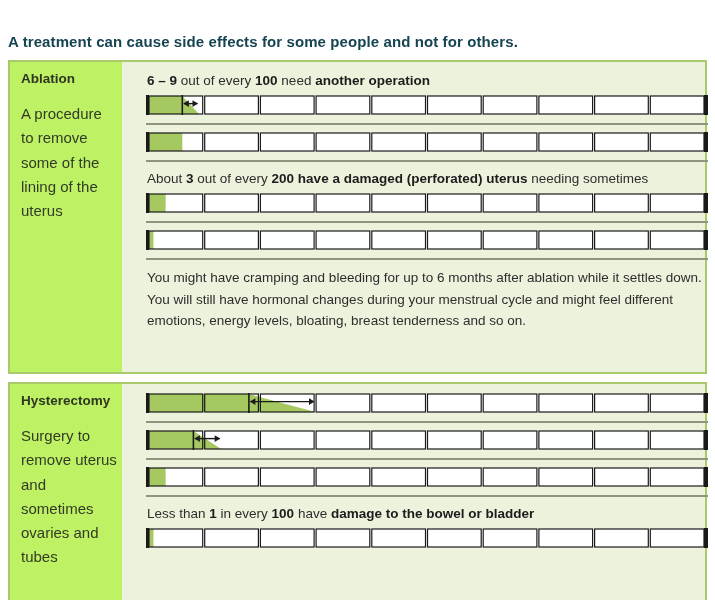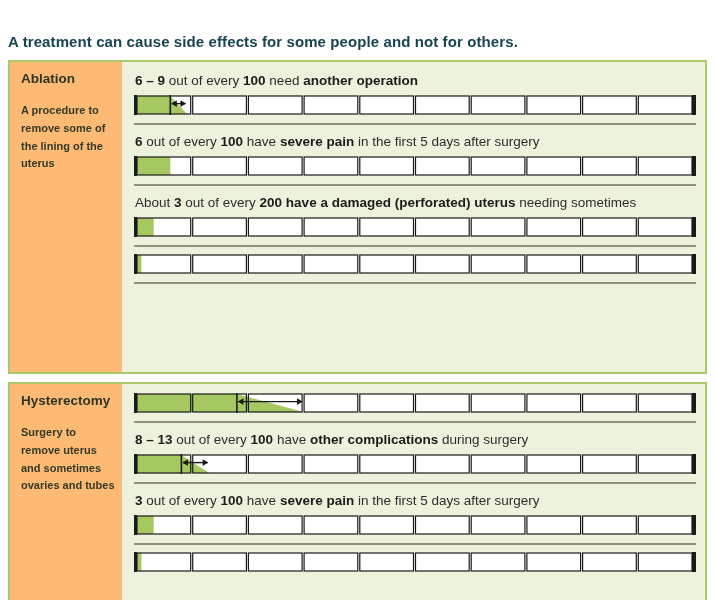--- a/index.html
+++ b/index.html
@@ -22,28 +22,28 @@
     background: #edf2dc;
     width: 699px;
   }
   .card + .card { margin-top: 8px; }
   .card-ablation { min-height: 314px; }
   .card-hyster   { min-height: 238px; }
 
   .sidebar {
     width: 112px;
     flex: 0 0 112px;
-    background: #fdba74;
+    background: #bef264;
     padding: 9px 4px 10px 11px;
     color: #333a26;
   }
   .side-title { font-size: 13.5px; font-weight: 700; margin-bottom: 16px; color: #2e3522; }
-  .side-desc  { font-size: 11px; line-height: 1.62; font-weight: bold; }
-
-  .content { flex: 1; padding: 7px 8px 8px 12px; }
+  .side-desc  { font-size: 15px; line-height: 1.62; }
+
+  .content { flex: 1; padding: 7px 8px 8px 24px; }
 
   .row-label {
     font-size: 13.5px;
     color: #2d2d2d;
     line-height: 19px;
     margin: 2px 0 5px 1px;
   }
   .row-label b { color: #1c1c1c; }
 
   .bar { display: block; line-height: 0; margin-top: 2px; }
@@ -94,21 +94,20 @@
             <rect x="504.30" y="1" width="53.70" height="18" fill="none" stroke="#1a1a1a" stroke-width="1.2"></rect>
             <rect x="0" y="0" width="3" height="20" fill="#1a1a1a"></rect>
             <rect x="558" y="0" width="4" height="20" fill="#1a1a1a"></rect>
             <line x1="36.3" y1="0" x2="36.3" y2="20" stroke="#1a1a1a" stroke-width="1.6"></line>
             <line x1="37.8" y1="8.6" x2="51.5" y2="8.6" stroke="#1a1a1a" stroke-width="1.4"></line>
             <polygon points="37.3,8.6 42.8,5.199999999999999 42.8,12" fill="#1a1a1a"></polygon>
             <polygon points="52.0,8.6 46.5,5.199999999999999 46.5,12" fill="#1a1a1a"></polygon>
           </svg></span>
       <div class="sep"></div>
 
-      <div class="row-label"><b>6</b><span> out of every </span><b>100</b><span> have </span><b>severe pain</b><span> in the first 5 days after surgery</span></div>
       <span class="bar"><svg width="562" height="20" viewBox="0 0 562 20" xmlns="http://www.w3.org/2000/svg">
             <rect x="3" y="1" width="555" height="18" fill="#ffffff"></rect>
             <rect x="3" y="1" width="33.30" height="18" fill="#a5c861"></rect>
             <rect x="3.00" y="1" width="53.70" height="18" fill="none" stroke="#1a1a1a" stroke-width="1.2"></rect>
             <rect x="58.70" y="1" width="53.70" height="18" fill="none" stroke="#1a1a1a" stroke-width="1.2"></rect>
             <rect x="114.40" y="1" width="53.70" height="18" fill="none" stroke="#1a1a1a" stroke-width="1.2"></rect>
             <rect x="170.10" y="1" width="53.70" height="18" fill="none" stroke="#1a1a1a" stroke-width="1.2"></rect>
             <rect x="225.80" y="1" width="53.70" height="18" fill="none" stroke="#1a1a1a" stroke-width="1.2"></rect>
             <rect x="281.50" y="1" width="53.70" height="18" fill="none" stroke="#1a1a1a" stroke-width="1.2"></rect>
             <rect x="337.20" y="1" width="53.70" height="18" fill="none" stroke="#1a1a1a" stroke-width="1.2"></rect>
@@ -150,20 +149,21 @@
             <rect x="281.50" y="1" width="53.70" height="18" fill="none" stroke="#1a1a1a" stroke-width="1.2"></rect>
             <rect x="337.20" y="1" width="53.70" height="18" fill="none" stroke="#1a1a1a" stroke-width="1.2"></rect>
             <rect x="392.90" y="1" width="53.70" height="18" fill="none" stroke="#1a1a1a" stroke-width="1.2"></rect>
             <rect x="448.60" y="1" width="53.70" height="18" fill="none" stroke="#1a1a1a" stroke-width="1.2"></rect>
             <rect x="504.30" y="1" width="53.70" height="18" fill="none" stroke="#1a1a1a" stroke-width="1.2"></rect>
             <rect x="0" y="0" width="3" height="20" fill="#1a1a1a"></rect>
             <rect x="558" y="0" width="4" height="20" fill="#1a1a1a"></rect>
           </svg></span>
       <div class="sep"></div>
 
+      <p class="note">You might have cramping and bleeding for up to 6 months after ablation while it settles down. You will still have hormonal changes during your menstrual cycle and might feel different emotions, energy levels, bloating, breast tenderness and so on.</p>
     </div>
   </section>
 
   <section class="card card-hyster">
     <aside class="sidebar">
       <div class="side-title">Hysterectomy</div>
       <div class="side-desc">Surgery to remove uterus and sometimes ovaries and tubes</div>
     </aside>
     <div class="content">
 
@@ -183,21 +183,20 @@
             <rect x="504.30" y="1" width="53.70" height="18" fill="none" stroke="#1a1a1a" stroke-width="1.2"></rect>
             <rect x="0" y="0" width="3" height="20" fill="#1a1a1a"></rect>
             <rect x="558" y="0" width="4" height="20" fill="#1a1a1a"></rect>
             <line x1="102.9" y1="0" x2="102.9" y2="20" stroke="#1a1a1a" stroke-width="1.6"></line>
             <line x1="104.4" y1="8.6" x2="168.0" y2="8.6" stroke="#1a1a1a" stroke-width="1.4"></line>
             <polygon points="103.9,8.6 109.4,5.199999999999999 109.4,12" fill="#1a1a1a"></polygon>
             <polygon points="168.5,8.6 163.0,5.199999999999999 163.0,12" fill="#1a1a1a"></polygon>
           </svg></span>
       <div class="sep"></div>
 
-      <div class="row-label"><b>8 – 13</b><span> out of every </span><b>100</b><span> have </span><b>other complications</b><span> during surgery</span></div>
       <span class="bar"><svg width="562" height="20" viewBox="0 0 562 20" xmlns="http://www.w3.org/2000/svg">
             <rect x="3" y="1" width="555" height="18" fill="#ffffff"></rect>
             <rect x="3" y="1" width="44.40" height="18" fill="#a5c861"></rect>
             <polygon points="47.4,1 75.2,19 47.4,19" fill="#a5c861"></polygon>
             <rect x="3.00" y="1" width="53.70" height="18" fill="none" stroke="#1a1a1a" stroke-width="1.2"></rect>
             <rect x="58.70" y="1" width="53.70" height="18" fill="none" stroke="#1a1a1a" stroke-width="1.2"></rect>
             <rect x="114.40" y="1" width="53.70" height="18" fill="none" stroke="#1a1a1a" stroke-width="1.2"></rect>
             <rect x="170.10" y="1" width="53.70" height="18" fill="none" stroke="#1a1a1a" stroke-width="1.2"></rect>
             <rect x="225.80" y="1" width="53.70" height="18" fill="none" stroke="#1a1a1a" stroke-width="1.2"></rect>
             <rect x="281.50" y="1" width="53.70" height="18" fill="none" stroke="#1a1a1a" stroke-width="1.2"></rect>
@@ -207,39 +206,39 @@
             <rect x="504.30" y="1" width="53.70" height="18" fill="none" stroke="#1a1a1a" stroke-width="1.2"></rect>
             <rect x="0" y="0" width="3" height="20" fill="#1a1a1a"></rect>
             <rect x="558" y="0" width="4" height="20" fill="#1a1a1a"></rect>
             <line x1="47.4" y1="0" x2="47.4" y2="20" stroke="#1a1a1a" stroke-width="1.6"></line>
             <line x1="48.9" y1="8.6" x2="73.7" y2="8.6" stroke="#1a1a1a" stroke-width="1.4"></line>
             <polygon points="48.4,8.6 53.9,5.199999999999999 53.9,12" fill="#1a1a1a"></polygon>
             <polygon points="74.2,8.6 68.7,5.199999999999999 68.7,12" fill="#1a1a1a"></polygon>
           </svg></span>
       <div class="sep"></div>
 
-      <div class="row-label"><b>3</b><span> out of every </span><b>100</b><span> have </span><b>severe pain</b><span> in the first 5 days after surgery</span></div>
       <span class="bar"><svg width="562" height="20" viewBox="0 0 562 20" xmlns="http://www.w3.org/2000/svg">
             <rect x="3" y="1" width="555" height="18" fill="#ffffff"></rect>
             <rect x="3" y="1" width="16.65" height="18" fill="#a5c861"></rect>
             <rect x="3.00" y="1" width="53.70" height="18" fill="none" stroke="#1a1a1a" stroke-width="1.2"></rect>
             <rect x="58.70" y="1" width="53.70" height="18" fill="none" stroke="#1a1a1a" stroke-width="1.2"></rect>
             <rect x="114.40" y="1" width="53.70" height="18" fill="none" stroke="#1a1a1a" stroke-width="1.2"></rect>
             <rect x="170.10" y="1" width="53.70" height="18" fill="none" stroke="#1a1a1a" stroke-width="1.2"></rect>
             <rect x="225.80" y="1" width="53.70" height="18" fill="none" stroke="#1a1a1a" stroke-width="1.2"></rect>
             <rect x="281.50" y="1" width="53.70" height="18" fill="none" stroke="#1a1a1a" stroke-width="1.2"></rect>
             <rect x="337.20" y="1" width="53.70" height="18" fill="none" stroke="#1a1a1a" stroke-width="1.2"></rect>
             <rect x="392.90" y="1" width="53.70" height="18" fill="none" stroke="#1a1a1a" stroke-width="1.2"></rect>
             <rect x="448.60" y="1" width="53.70" height="18" fill="none" stroke="#1a1a1a" stroke-width="1.2"></rect>
             <rect x="504.30" y="1" width="53.70" height="18" fill="none" stroke="#1a1a1a" stroke-width="1.2"></rect>
             <rect x="0" y="0" width="3" height="20" fill="#1a1a1a"></rect>
             <rect x="558" y="0" width="4" height="20" fill="#1a1a1a"></rect>
           </svg></span>
       <div class="sep"></div>
 
+      <div class="row-label"><span>Less than </span><b>1</b><span> in every </span><b>100</b><span> have </span><b>damage to the bowel or bladder</b></div>
       <span class="bar"><svg width="562" height="20" viewBox="0 0 562 20" xmlns="http://www.w3.org/2000/svg">
             <rect x="3" y="1" width="555" height="18" fill="#ffffff"></rect>
             <rect x="3" y="1" width="4.44" height="18" fill="#a5c861"></rect>
             <rect x="3.00" y="1" width="53.70" height="18" fill="none" stroke="#1a1a1a" stroke-width="1.2"></rect>
             <rect x="58.70" y="1" width="53.70" height="18" fill="none" stroke="#1a1a1a" stroke-width="1.2"></rect>
             <rect x="114.40" y="1" width="53.70" height="18" fill="none" stroke="#1a1a1a" stroke-width="1.2"></rect>
             <rect x="170.10" y="1" width="53.70" height="18" fill="none" stroke="#1a1a1a" stroke-width="1.2"></rect>
             <rect x="225.80" y="1" width="53.70" height="18" fill="none" stroke="#1a1a1a" stroke-width="1.2"></rect>
             <rect x="281.50" y="1" width="53.70" height="18" fill="none" stroke="#1a1a1a" stroke-width="1.2"></rect>
             <rect x="337.20" y="1" width="53.70" height="18" fill="none" stroke="#1a1a1a" stroke-width="1.2"></rect>

